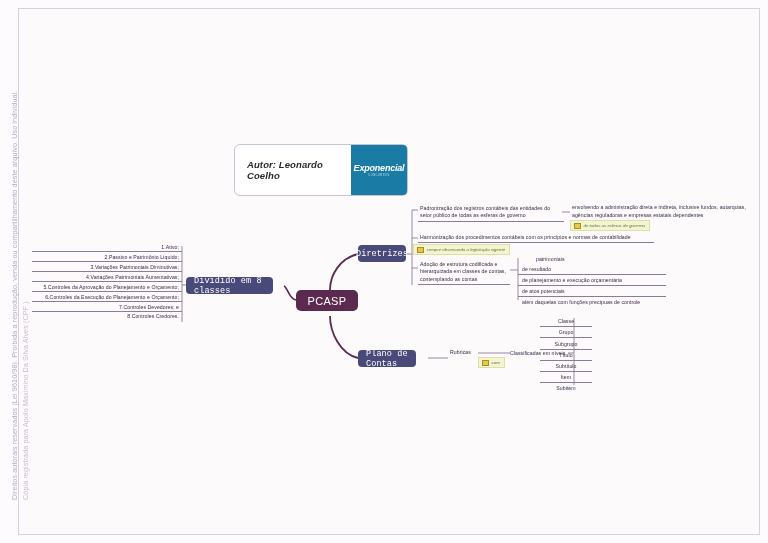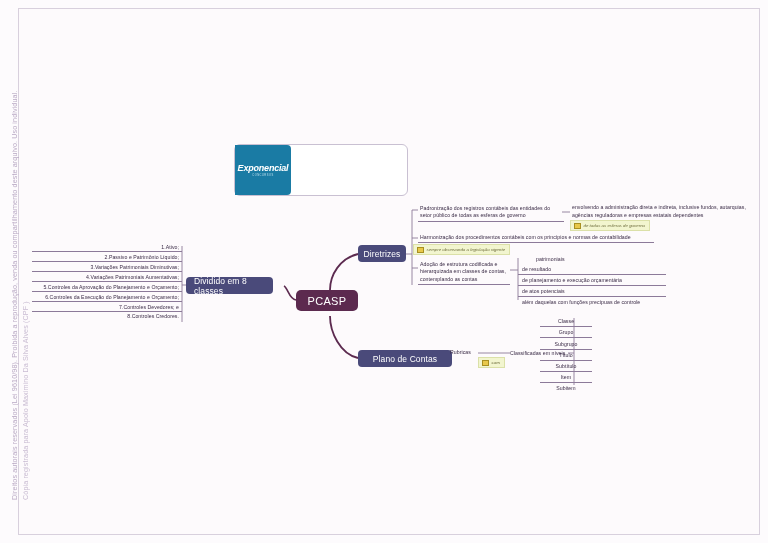--- a/index.html
+++ b/index.html
@@ -126,37 +126,38 @@
     background: #4a4a7a;
     border-radius: 4px;
     color: #ffffff;
     font-size: 8.5px;
     display: flex;
     align-items: center;
     justify-content: center;
     padding: 0 8px;
     box-sizing: border-box;
     letter-spacing: 0.1px;
+    font-family: Liberation Mono, monospace;
   }
   #node-classes {
     left: 186px;
     top: 277px;
     width: 87px;
     height: 17px;
   }
   #node-diretrizes {
     left: 358px;
     top: 245px;
     width: 48px;
     height: 17px;
   }
   #node-plano {
     left: 358px;
     top: 350px;
-    width: 94px;
+    width: 58px;
     height: 17px;
   }
   
   #classes-list {
     position: absolute;
     left: 32px;
     top: 242px;
     width: 150px;
   }
   .cls-item {
@@ -281,20 +282,21 @@
     <path d="M518,258 L518,300" stroke="#8c7a99" stroke-width="0.9" fill="none"></path>
 
     <path d="M428,358 L448,358" stroke="#8c7a99" stroke-width="0.9" fill="none"></path>
     <path d="M478,353 L510,353" stroke="#8c7a99" stroke-width="0.9" fill="none"></path>
 
     <path d="M568,353 L574,353" stroke="#8c7a99" stroke-width="0.9" fill="none"></path>
     <path d="M574,318 L574,385" stroke="#8c7a99" stroke-width="0.9" fill="none"></path>
   </svg>
 
   <div id="author-card">
+    <div id="author-text">Autor: Leonardo Coelho</div>
     <div id="logo-box">
       <div id="logo-word">Exponencial</div>
       <div id="logo-sub">CONCURSOS</div>
     </div>
   </div>
 
   <div id="center-node">PCASP</div>
 
   <div class="l1-node" id="node-classes">Dividido em 8 classes</div>
 

